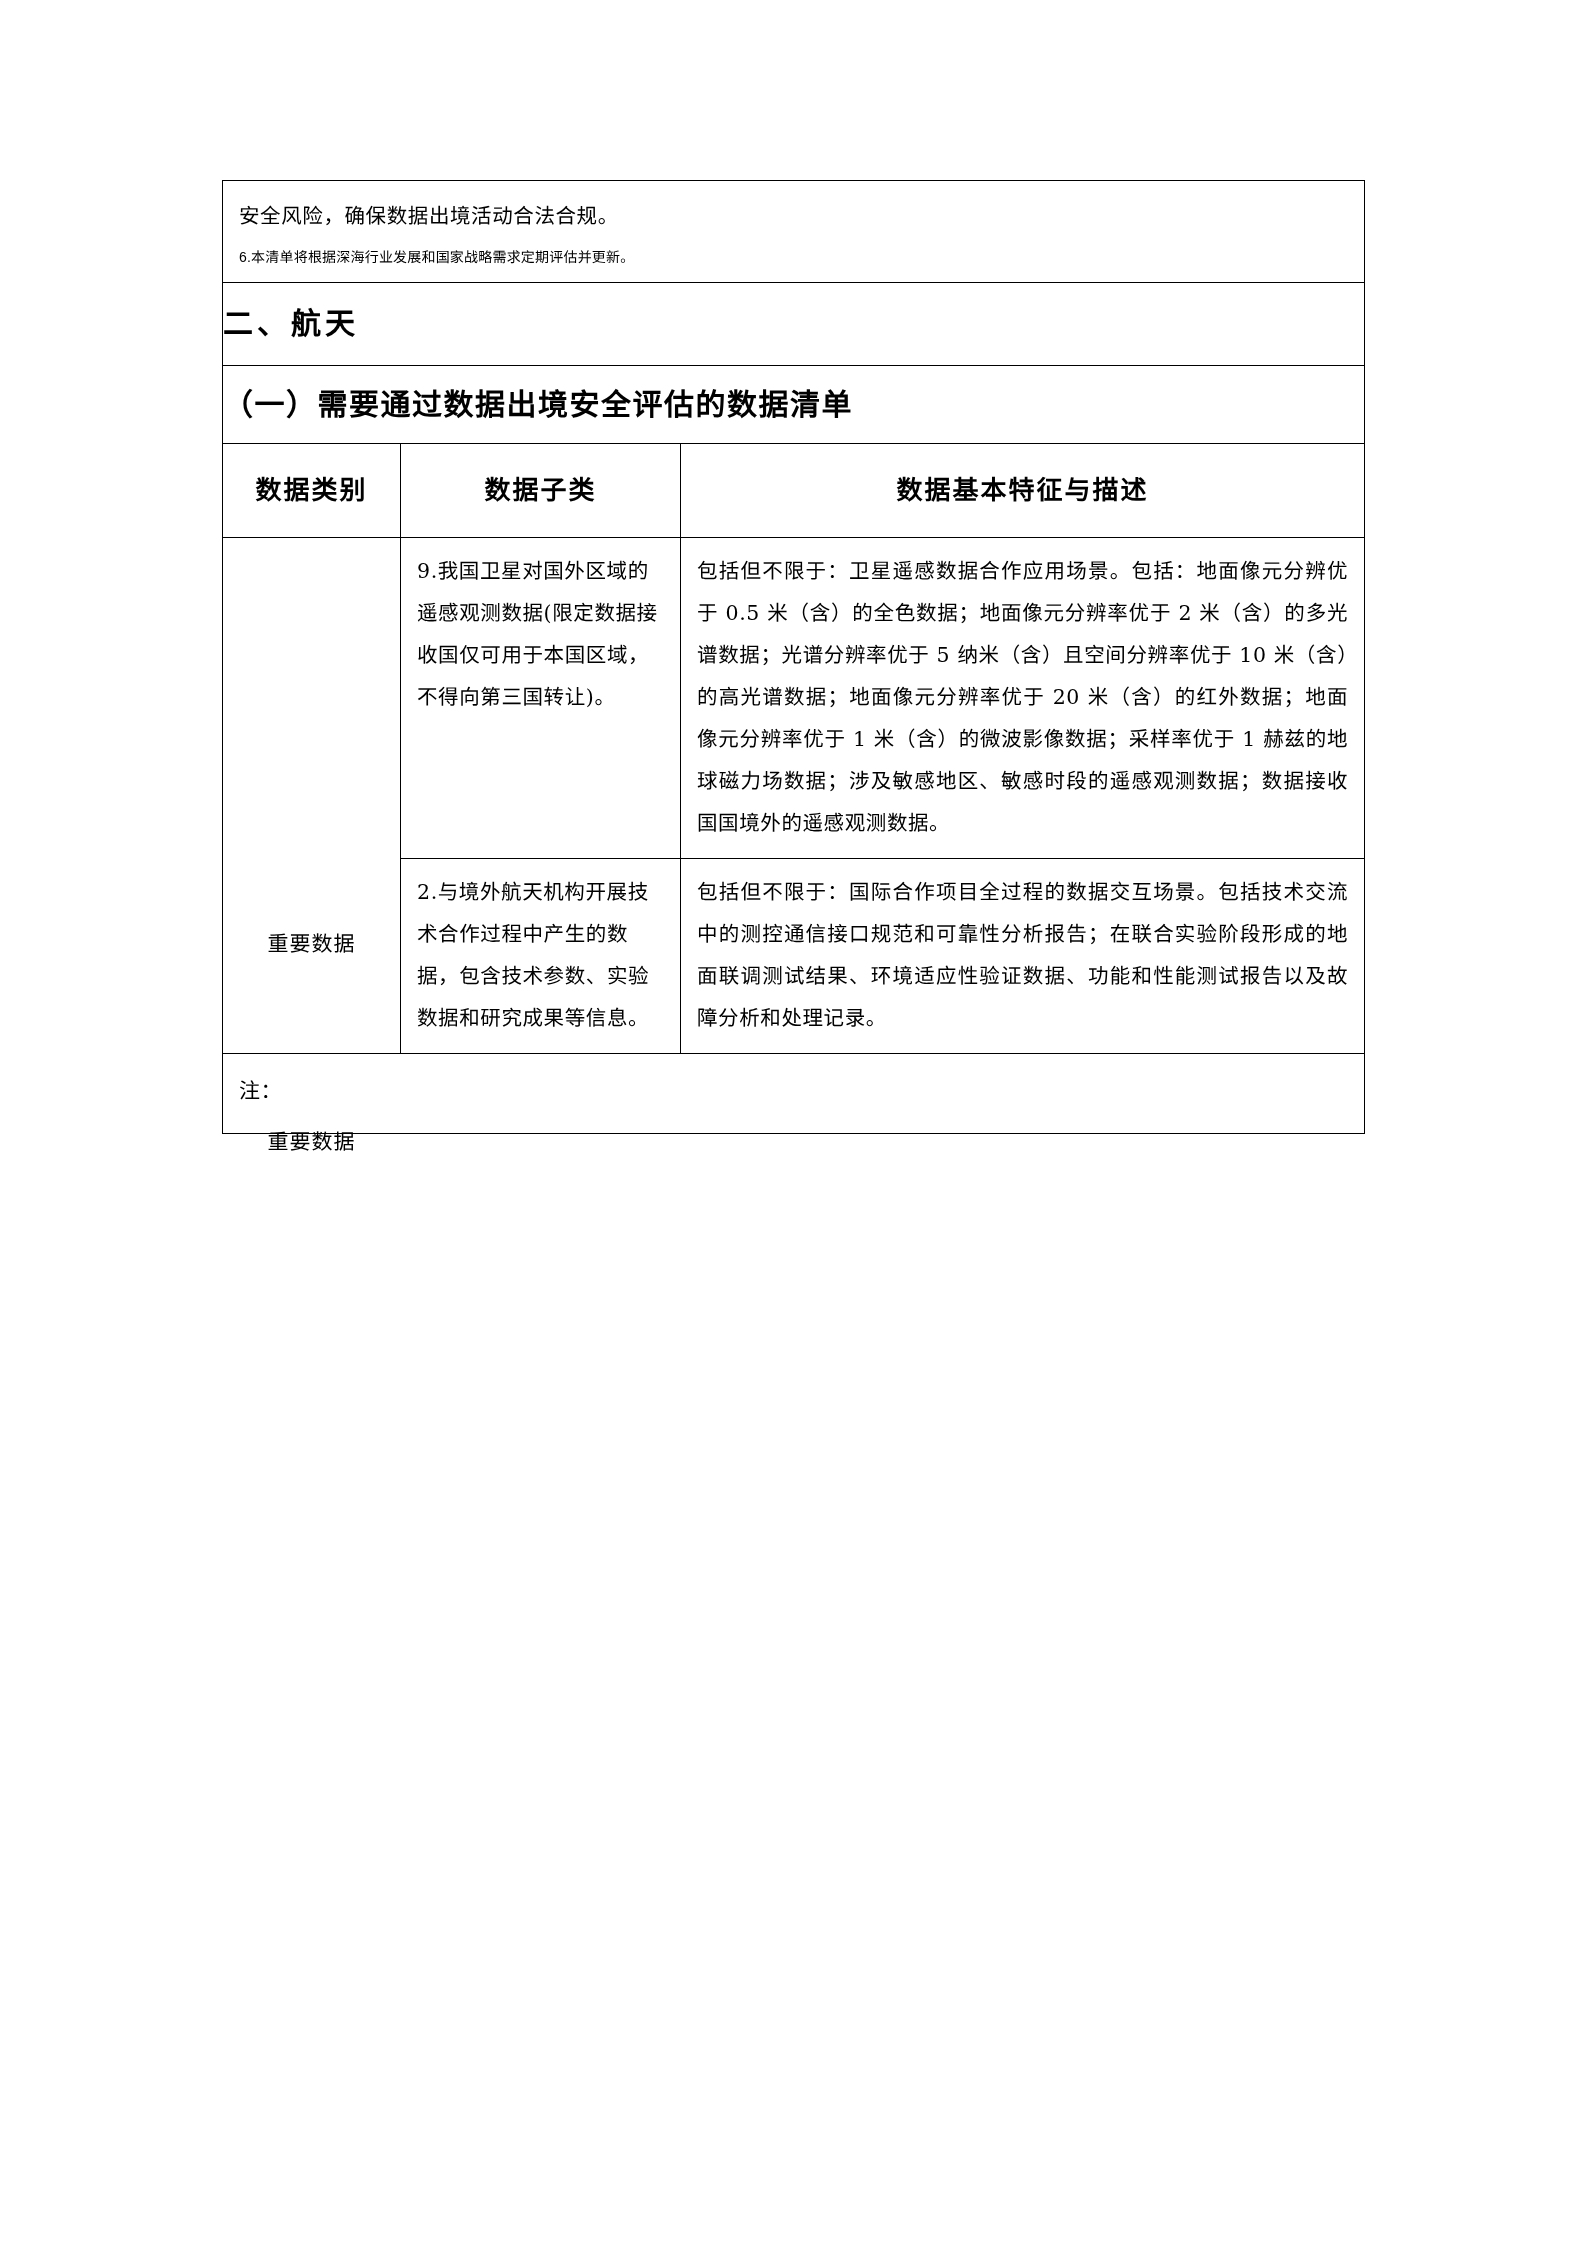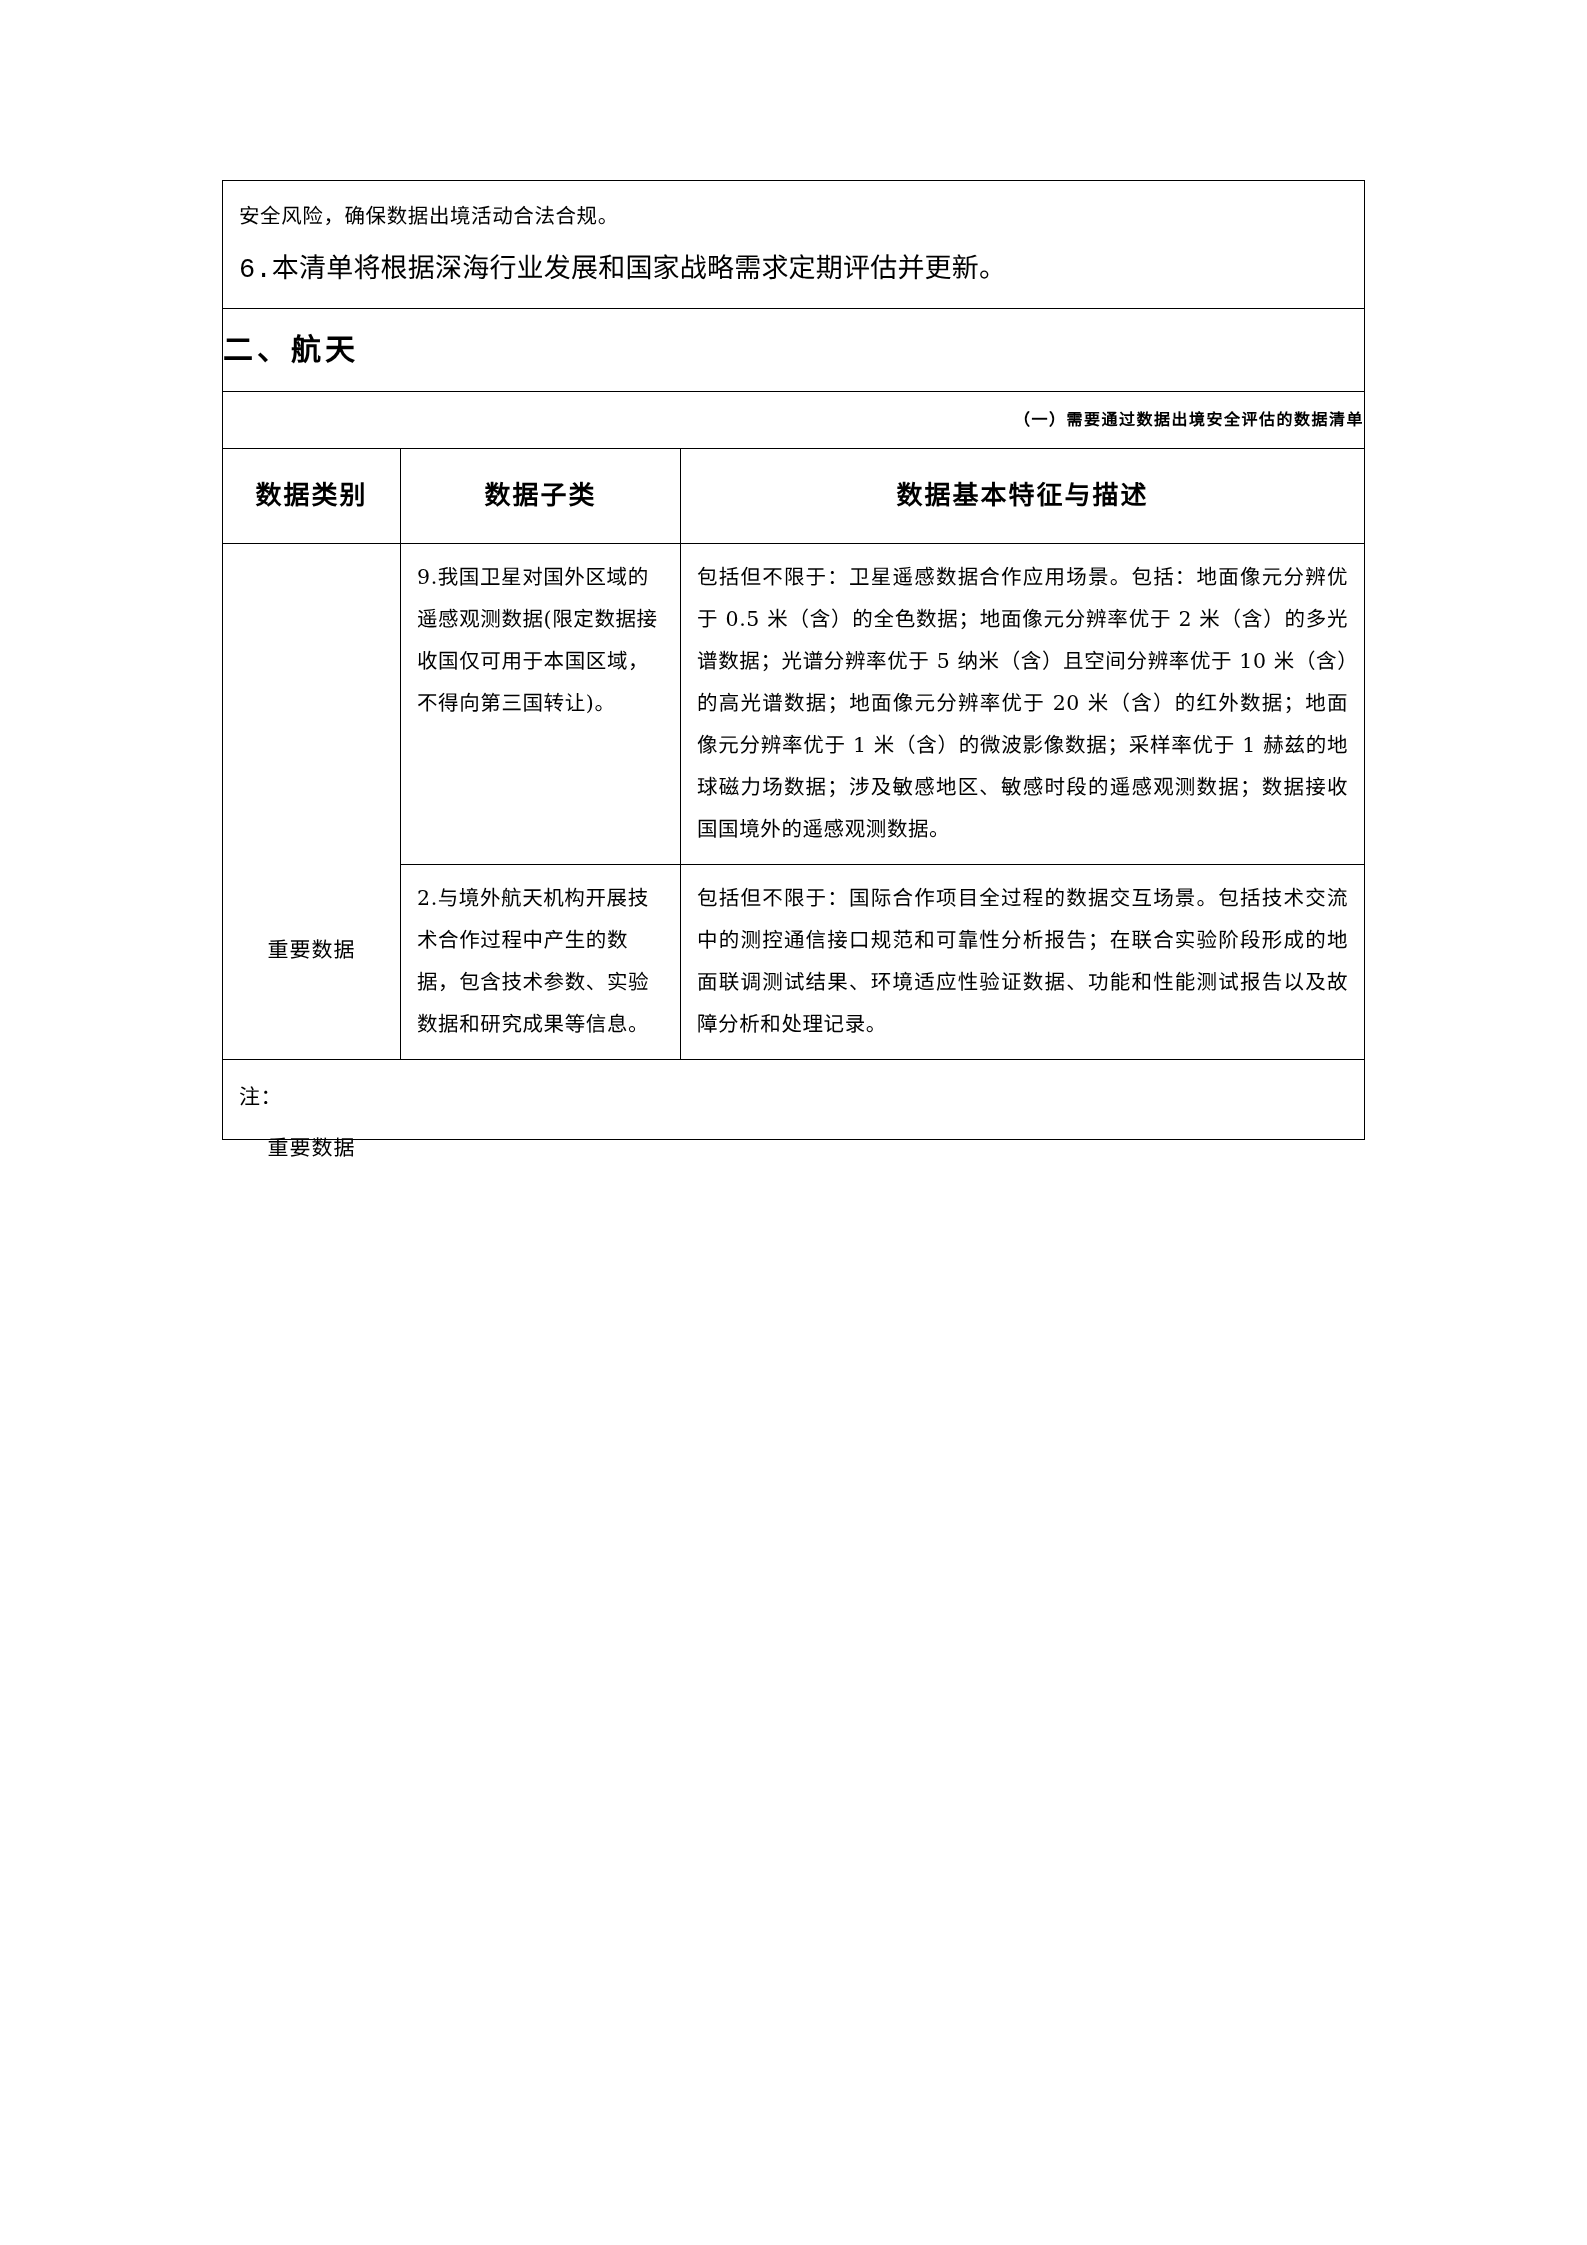--- a/index.html
+++ b/index.html
@@ -48,22 +48,22 @@
   }
   .section-title td {
     font-size: 30px;
     font-weight: bold;
     letter-spacing: 4px;
     padding: 20px 0 20px 0;
     line-height: 1.4;
     font-family: "DejaVu Sans", "Liberation Sans", sans-serif;
   }
   .subsection-title td {
-    text-align: right;
-    font-size: 16px;
+    text-align: left;
+    font-size: 30px;
     font-weight: bold;
     letter-spacing: 1.5px;
     padding: 16px 0 16px 0;
     line-height: 1.5;
   }
   .header-row td {
     text-align: center;
     font-weight: bold;
     font-size: 26px;
     letter-spacing: 2px;
@@ -122,22 +122,22 @@
   }
   .top-text-cell {
     font-size: 21.5px;
     line-height: 2.2;
     letter-spacing: 0.5px;
     padding: 16px 16px 10px 16px;
   }
   .top-line2 {
     display: block;
     margin-top: 6px;
-    font-family: Liberation Mono, monospace;
-    font-size: 27px;
+    font-family: Liberation Sans, sans-serif;
+    font-size: 14px;
     letter-spacing: 0.2px;
   }
 </style>
 </head>
 <body>
 
 <div class="page">
 
   <table class="doc-table">
     <colgroup>

